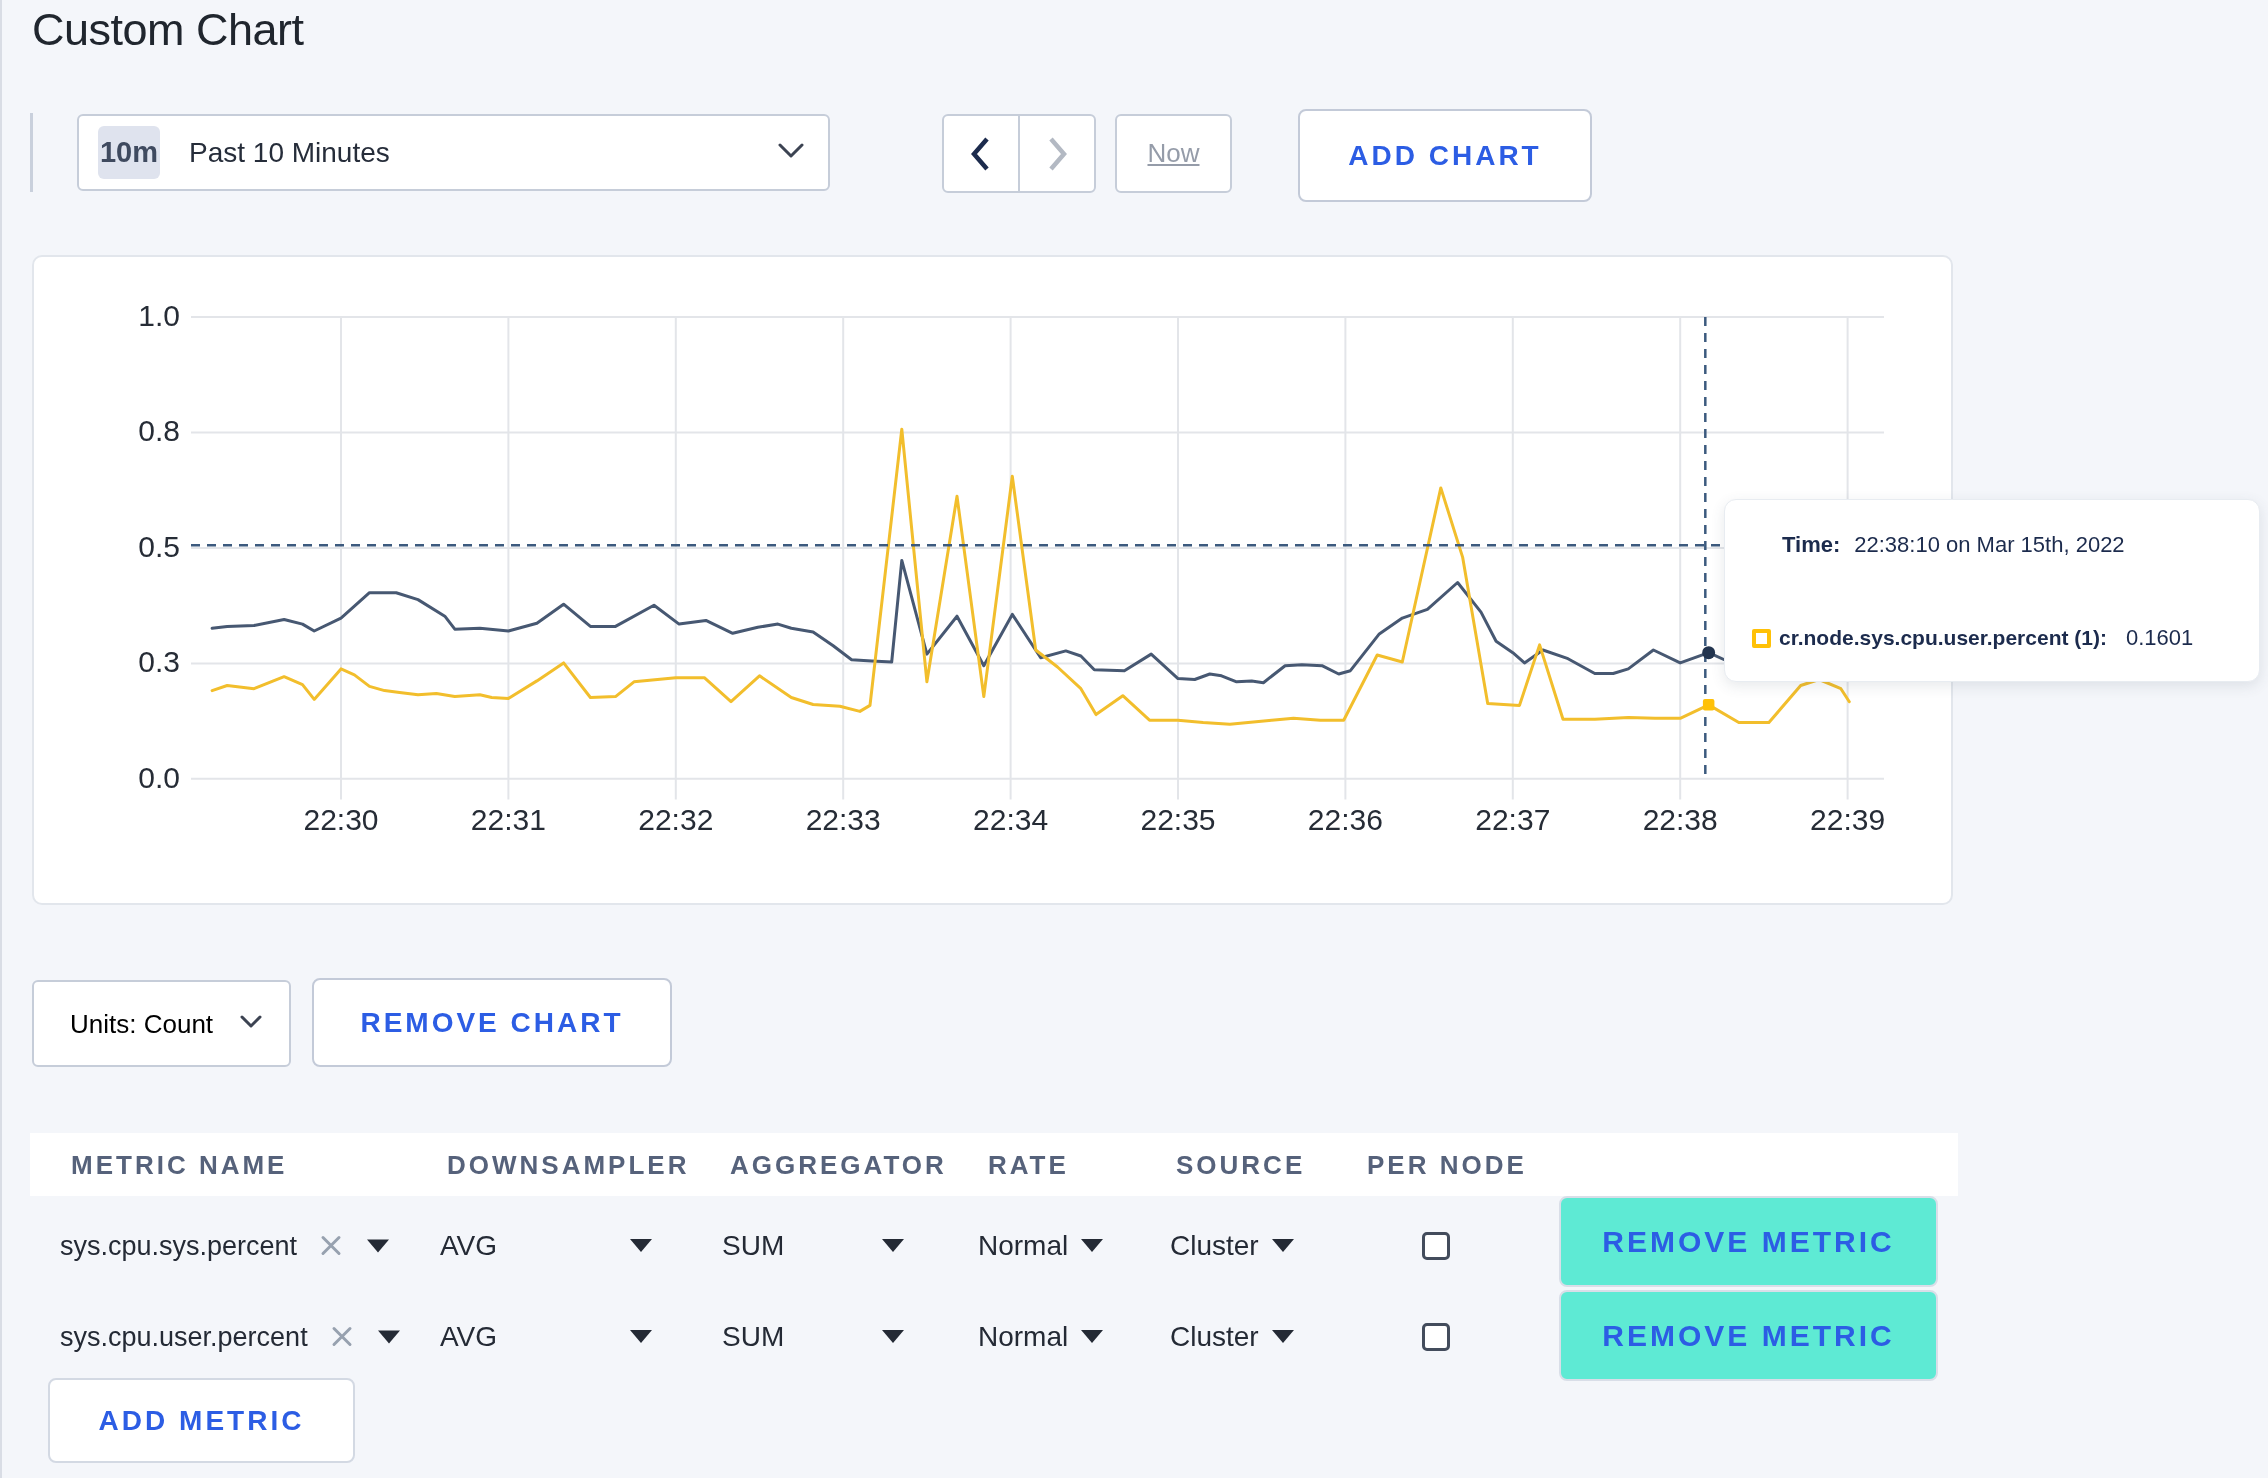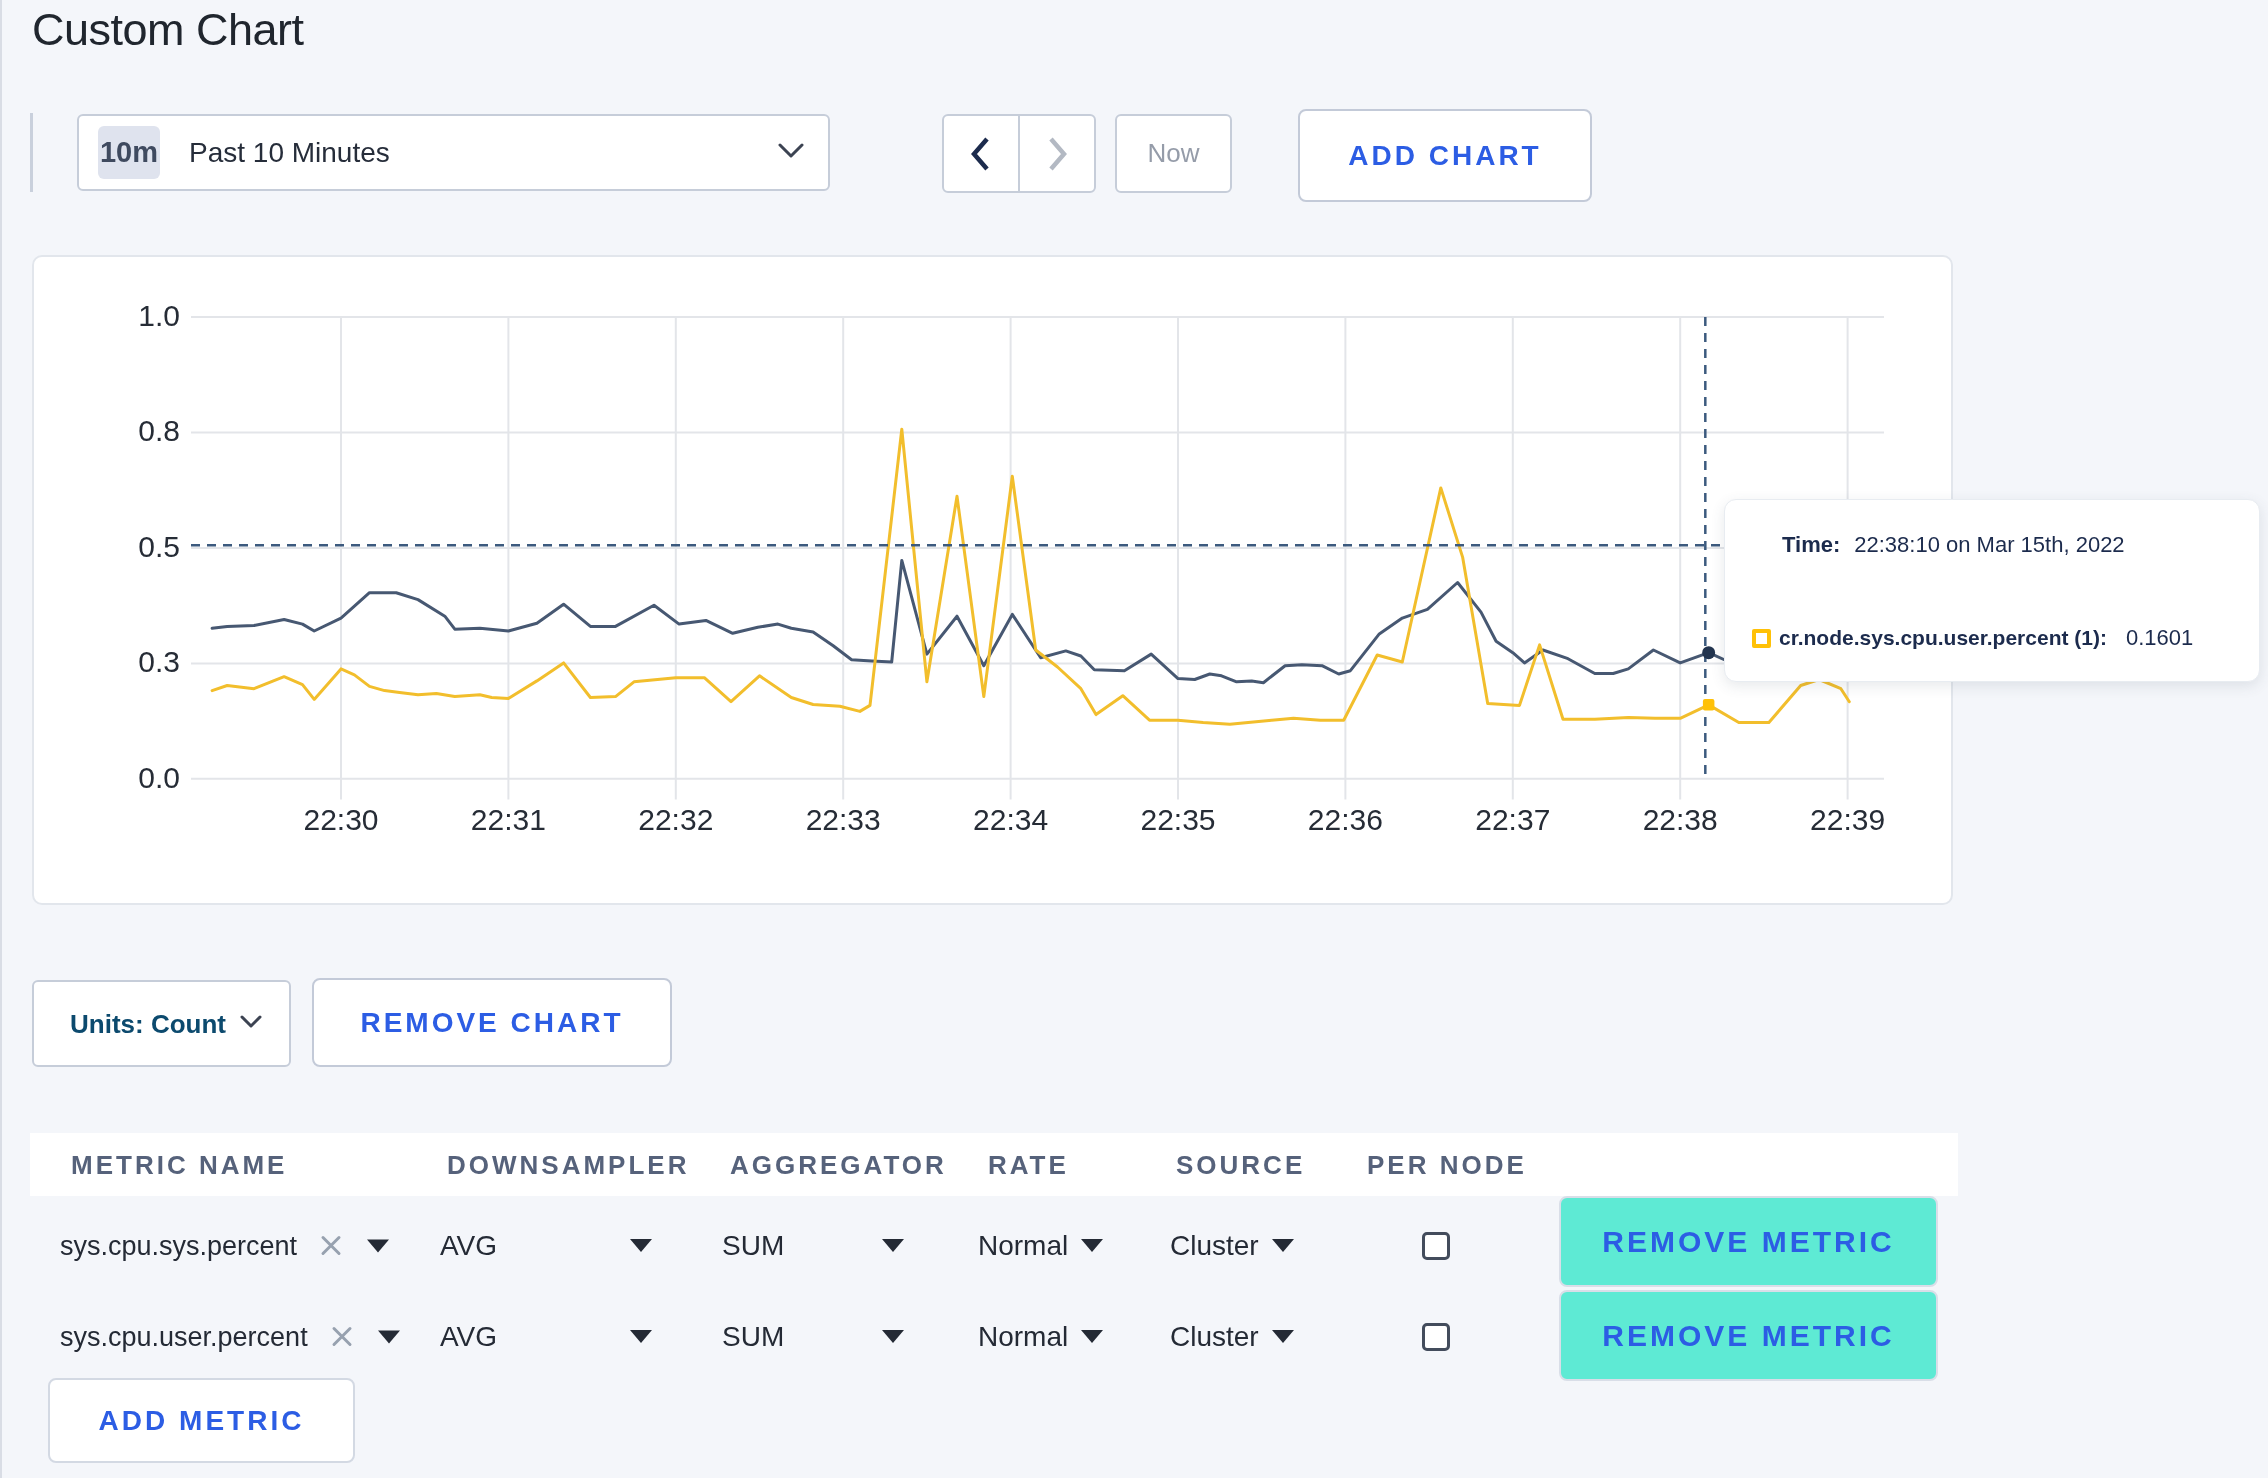--- a/index.html
+++ b/index.html
@@ -38,21 +38,21 @@
     background:#fff; border:2px solid #c6cdd9; border-radius:6px;
     display:flex;
   }
   .arrows .cell { flex:1; display:flex; align-items:center; justify-content:center; cursor:pointer; }
   .arrows .cell + .cell { border-left:2px solid #c6cdd9; }
 
   .btn {
     display:flex; align-items:center; justify-content:center;
     background:#fff; border:2px solid #c6cdd9; border-radius:6px; cursor:pointer;
   }
-  .now-btn { position:absolute; left:1115px; top:114px; width:117px; height:79px; font-size:26px; color:#959ca9; }
+  .now-btn { position:absolute; left:1115px; top:114px; width:117px; height:79px; font-size:26px; color:#959ca9;text-decoration:underline; }
   .blue-btn { color:#2c5de4; font-weight:700; letter-spacing:3px; font-size:28px; border-radius:8px; border-color:#c3cad8; }
   .add-chart-btn { position:absolute; left:1298px; top:109px; width:294px; height:93px; }
 
   
   .chart-card {
     position:absolute; left:32px; top:255px; width:1921px; height:650px;
     background:#fff; border:2px solid #e2e6ec; border-radius:10px;
   }
   .chart-card svg { position:absolute; left:-2px; top:-2px; }
 
@@ -71,21 +71,21 @@
   .tt-time-value { margin-left:14px; font-size:22px; font-weight:400; }
   .tt-sq { margin-left:27px; width:19px; height:19px; border:4px solid #1c2b4d; border-radius:2px; background:#fff; flex:none; }
   .tt-name { margin-left:8px; font-size:21px; font-weight:700; }
   .tt-val { position:absolute; left:401px; font-size:22px; font-weight:400; }
 
   
   .units-dd {
     position:absolute; left:32px; top:980px; width:259px; height:87px;
     background:#fff; border:2px solid #c6cdd9; border-radius:6px; cursor:pointer;
   }
-  .units-label { position:absolute; left:36px; top:50%; transform:translateY(-50%); font-size:26px; font-weight:700; color:#0c4a6e; }
+  .units-label { position:absolute; left:36px; top:50%; transform:translateY(-50%); font-size:26px; font-weight:400; color:#000000; }
   .units-dd .chev { position:absolute; right:27px; top:50%; transform:translateY(-50%); }
   .remove-chart-btn { position:absolute; left:312px; top:978px; width:360px; height:89px; }
 
   
   .tbl-head { position:absolute; left:30px; top:1133px; width:1928px; height:63px; background:#fff; }
   .th { position:absolute; top:50%; transform:translateY(-50%); font-size:26px; font-weight:700; letter-spacing:3px; color:#56627b; white-space:nowrap; }
   .th.c0 { left:41px; } .th.c1 { left:417px; } .th.c2 { left:700px; }
   .th.c3 { left:958px; } .th.c4 { left:1146px; } .th.c5 { left:1337px; }
 
   .mrow { position:absolute; left:30px; width:1928px; height:91px; }

